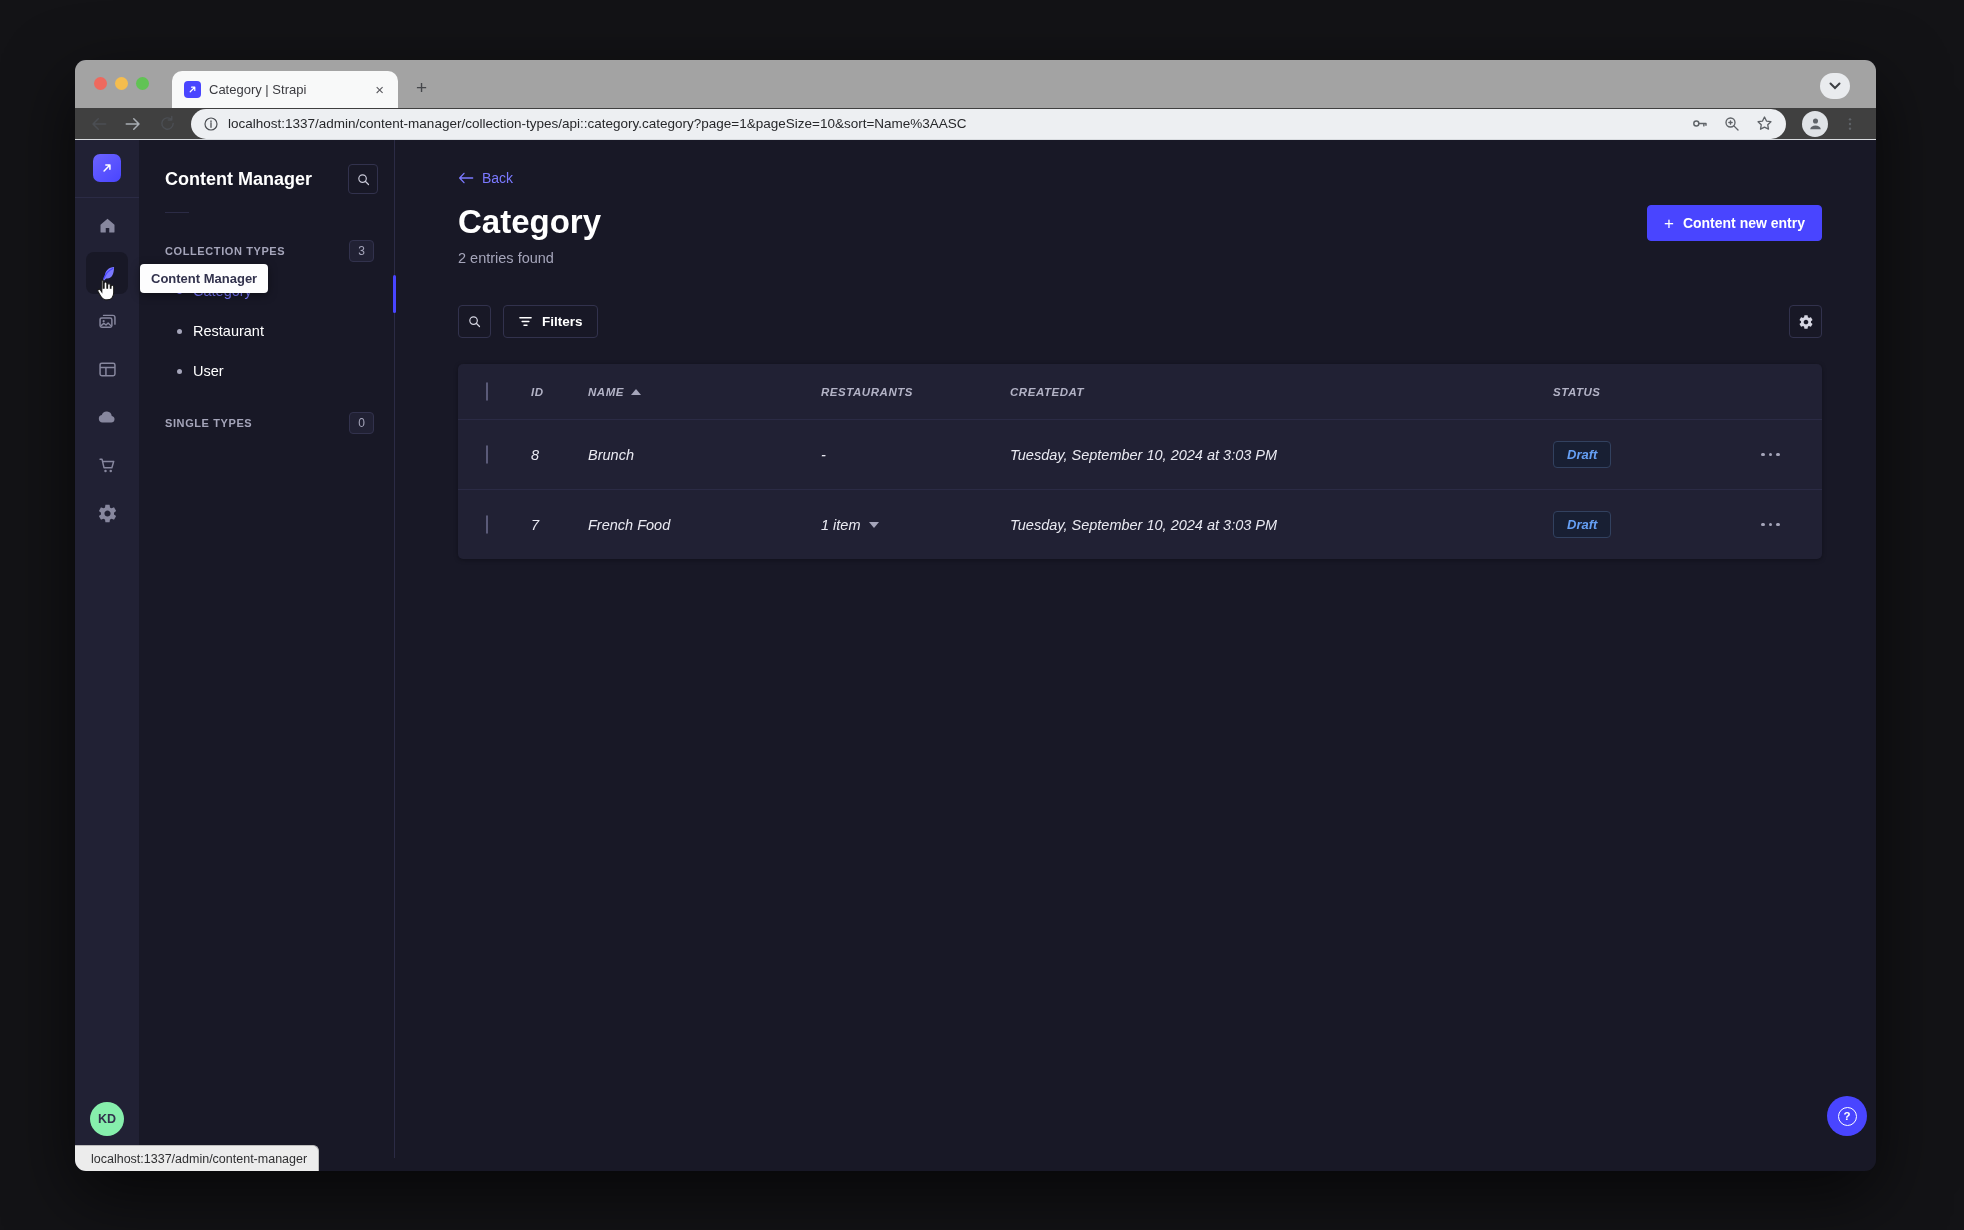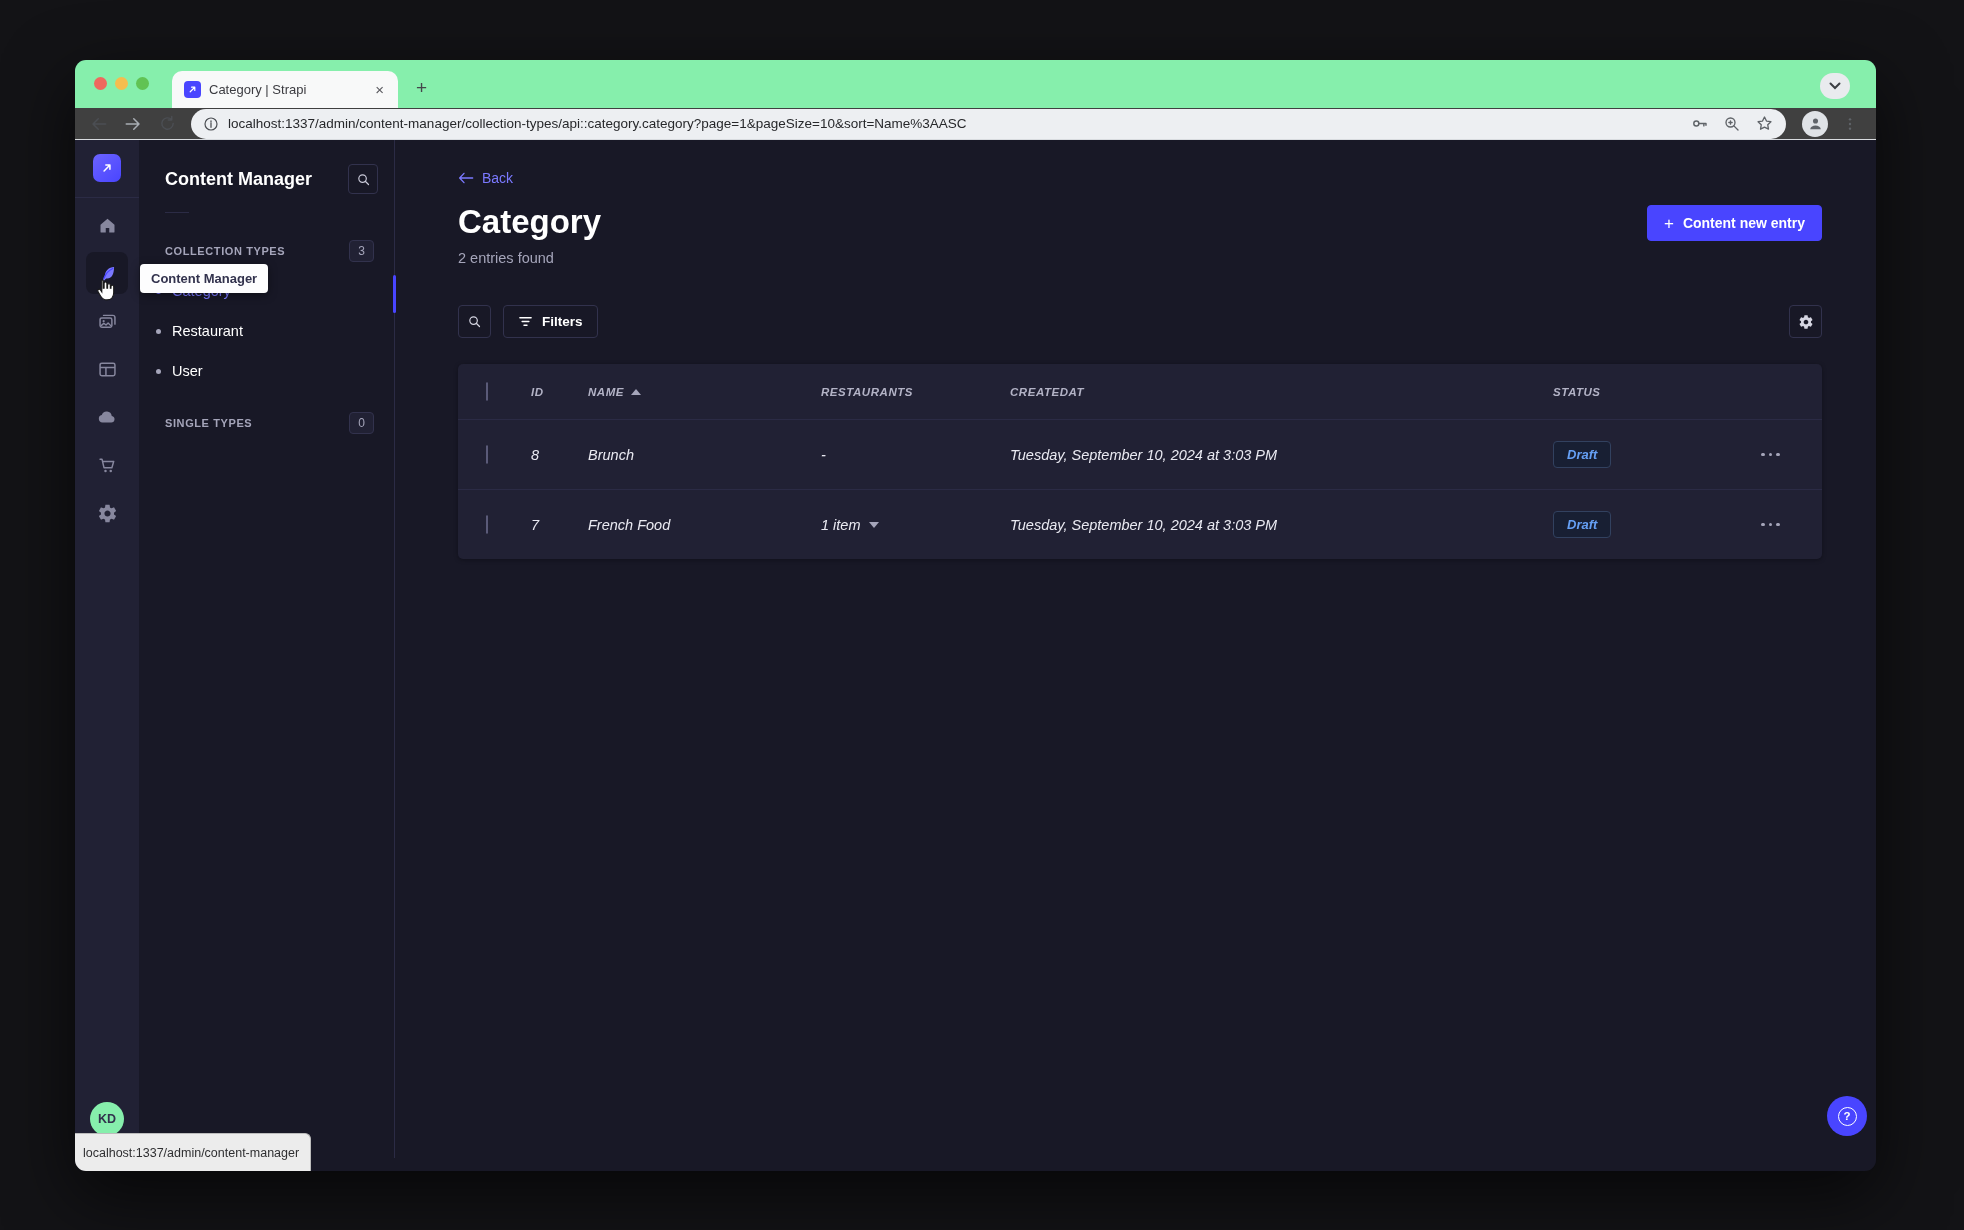--- a/index.html
+++ b/index.html
@@ -4,21 +4,21 @@
 <style>
   * { margin:0; padding:0; box-sizing:border-box; }
   html,body { width:1964px; height:1230px; }
   body { font-family:"Liberation Sans", sans-serif; background:#131316; overflow:hidden; }
 
   .window { position:absolute; left:75px; top:60px; width:1801px; height:1111px;
     border-radius:11px; overflow:hidden; background:#181826;
     box-shadow:0 24px 70px rgba(0,0,0,.65); }
 
   
-  .tabstrip { position:relative; height:48px; background:#86efac; }
+  .tabstrip { position:relative; height:48px; background:#a3a3a3; }
   .traffic { position:absolute; top:17px; left:19px; display:flex; gap:8px; }
   .traffic span { width:13px; height:13px; border-radius:50%; display:block; }
   .t-close{ background:#ee695e; } .t-min{ background:#f5bd4e; } .t-zoom{ background:#61c354; }
   .tab { position:absolute; left:97px; top:11px; width:226px; height:37px; background:#f8f9f9;
     border-radius:10px 10px 0 0; display:flex; align-items:center; padding:0 10px 0 12px; }
   .favicon { width:17px; height:17px; border-radius:4px; background:#4945ff; display:flex;
     align-items:center; justify-content:center; flex:none; }
   .tab-title { flex:1; margin-left:8px; font-size:13px; color:#3b3b40; white-space:nowrap;
     overflow:hidden; }
   .tab-close { color:#5a5a5f; font-size:15px; line-height:15px; padding:2px 4px; cursor:default; }
@@ -57,21 +57,21 @@
   .subnav-title { font-size:18px; font-weight:bold; color:#ffffff; }
   .subnav-search { width:30px; height:30px; border-radius:4px; border:1px solid #32324d;
     background:transparent; display:flex; align-items:center; justify-content:center; }
   .subnav-divider { width:24px; height:1px; background:#2b2b45; margin:18px 0 0 26px; }
   .section-row { display:flex; align-items:center; justify-content:space-between;
     padding:0 20px 0 26px; margin-top:26px; height:24px;gap:12px; }
   .section-label { font-size:11px; font-weight:bold; letter-spacing:.6px; color:#a5a5ba; }
   .count-badge { min-width:25px; height:22px; padding:0 6px; border-radius:4px; background:#212134;
     border:1px solid #32324d; color:#a5a5ba; font-size:12px; display:flex; align-items:center;
     justify-content:center; }
-  .subnav-item { display:flex; align-items:center; height:40px; padding-left:17px; gap:11px;
+  .subnav-item { display:flex; align-items:center; height:40px; padding-left:38px; gap:11px;
     font-size:14.5px; color:#ffffff; cursor:default; }
   .subnav-item .bullet { width:5px; height:5px; border-radius:50%; background:#a5a5ba; flex:none; }
   .subnav-item.active { color:#7b79ff; }
   .subnav-item.active .bullet { background:#7b79ff; }
   .active-indicator { position:absolute; right:-2px; top:135px; width:3px; height:38px;
     background:#4945ff; border-radius:2px; }
 
   .nav-tooltip { position:absolute; left:65px; top:124px; background:#fdfdfe; color:#32324d;
     font-size:13px; font-weight:bold; padding:7px 11px; border-radius:4px; z-index:30;
     box-shadow:0 2px 10px rgba(0,0,0,.4); white-space:nowrap; }
@@ -113,23 +113,23 @@
   .status-badge { display:inline-block; padding:5px 13px; border-radius:4px; background:#181f33;
     border:1px solid #32415f; color:#66a0f5; font-size:13px; font-weight:bold; }
   .row-menu { display:flex; gap:4px; justify-content:center; padding-right:10px; border:none; background:none; }
   .row-menu i { width:3.5px; height:3.5px; border-radius:50%; background:#a5a5ba; display:block; }
 
   .help-btn { position:absolute; right:9px; bottom:22px; width:40px; height:40px; border-radius:50%;
     background:#4945ff; border:none; display:flex; align-items:center; justify-content:center; z-index:20; }
   .help-q { width:19px; height:19px; border-radius:50%; border:1.6px solid #fff; color:#fff;
     font-size:11.5px; font-weight:bold; display:flex; align-items:center; justify-content:center; }
 
-  .statusbar { position:absolute; left:0; bottom:0; height:38px; background:#ececec;
+  .statusbar { position:absolute; left:0; bottom:0; height:26px; background:#ececec;
     border:1px solid #bcbcbc; border-left:none; border-bottom:none; border-radius:0 6px 0 0;
-    color:#2f2f31; font-size:12.5px; display:flex; align-items:center; padding:0 11px 0 8px; z-index:50; }
+    color:#2f2f31; font-size:12.5px; display:flex; align-items:center; padding:0 11px 0 16px; z-index:50; }
 
   svg { display:block; }
 </style>
 </head>
 <body>
 
 <div class="window">
 
   <div class="tabstrip">
     <div class="traffic">

